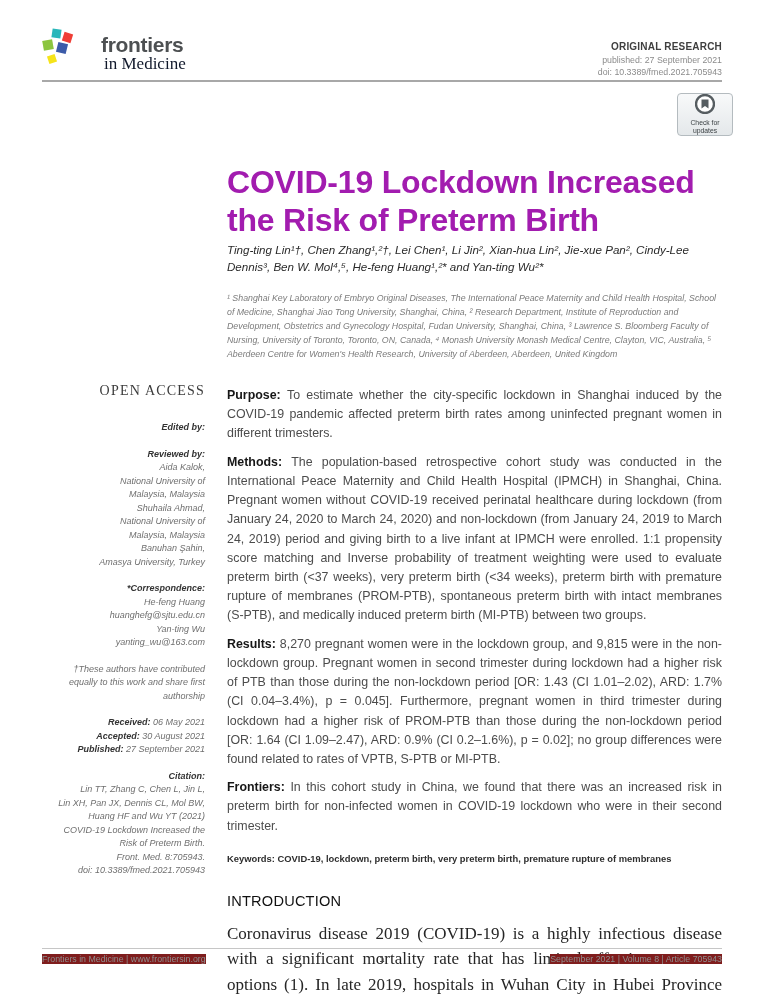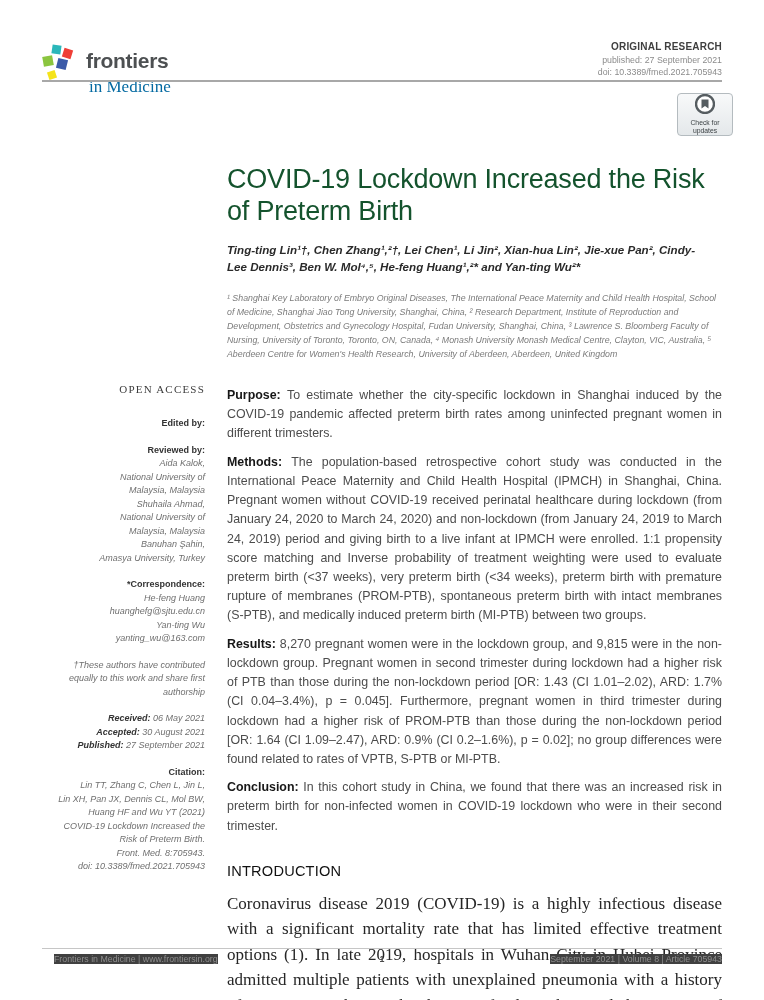--- a/index.html
+++ b/index.html
@@ -1,58 +1,58 @@
 <!DOCTYPE html>
 <html><head>
 <meta charset="utf-8">
 <style>
   html,body{margin:0;padding:0;background:#e9e9e9;}
   .page{
     position:relative;width:764px;height:1000px;background:#ffffff;
     margin:0 auto;font-family:"Liberation Sans",sans-serif;overflow:hidden;
   }
   
-  .logo{position:absolute;left:42px;top:44px;display:flex;align-items:flex-start;}
+  .logo{position:absolute;left:42px;top:28px;display:flex;align-items:flex-start;gap:15px;}
   .logo svg{display:block;}
   .logo-text{margin-left:8px;margin-top:6px;line-height:1;}
   .logo-brand{font-size:21px;font-weight:bold;color:#4d5052;letter-spacing:-0.3px;}
-  .logo-journal{font-family:"Liberation Serif",serif;font-size:17px;color:#0369a1;margin-top:7px;margin-left:3px;}
+  .logo-journal{font-family:"Liberation Serif",serif;font-size:17px;color:#0f172a;margin-top:0;margin-left:3px;}
   .header-meta{position:absolute;right:42px;top:40px;text-align:right;line-height:1.4;}
   .article-type{font-size:10px;font-weight:bold;color:#3f3f3f;letter-spacing:.2px;}
   .header-meta .meta-line{font-size:8.8px;color:#8b8b8b;}
   .header-rule{position:absolute;left:42px;right:42px;top:80px;height:2px;background:#a8a8a8;}
   
   .badge{
     position:absolute;right:31px;top:93px;width:54px;height:41px;
     border:1px solid #b4bbbf;border-radius:4px;
     background:linear-gradient(#f8f9fa,#e4e8ea);
     display:flex;flex-direction:column;align-items:center;justify-content:center;cursor:pointer;
   }
   .badge-label{font-size:6.8px;color:#3c4245;text-align:center;line-height:1.25;margin-top:1px;}
   
   .title{
     position:absolute;left:227px;top:164px;width:486px;
-    font-size:27px;font-weight:normal;color:#14532d;line-height:1.18;letter-spacing:-0.2px;
+    font-size:32px;font-weight:bold;color:#a21caf;line-height:1.18;letter-spacing:-0.2px;
   }
   .authors{
     position:absolute;left:227px;top:241px;width:486px;
-    font-size:11.6px;font-weight:bold;font-style:italic;color:#2a2a2a;line-height:1.5;
+    font-size:11.6px;font-weight:normal;font-style:italic;color:#2a2a2a;line-height:1.5;
   }
   .affiliations{
     position:absolute;left:227px;top:291px;width:494px;
     font-size:8.8px;font-style:italic;color:#7b7b7b;line-height:1.6;
   }
   
   .sidebar{position:absolute;left:42px;top:383px;width:163px;text-align:right;}
   .open-access{
-    font-family:"Liberation Serif",serif;font-size:11px;color:#3c3c3c;
+    font-family:"Liberation Serif",serif;font-size:14px;color:#3c3c3c;
     letter-spacing:1.2px;margin-bottom:22px;
   }
   .sb-sec{margin-bottom:13px;}
-  .sb-label{font-size:9px;font-weight:bold;color:#333;line-height:1.5;}
+  .sb-label{font-size:9px;font-weight:bold;font-style:italic;color:#333;line-height:1.5;}
   .sb-text{font-size:9px;font-style:italic;color:#6f6f6f;line-height:1.5;white-space:pre-line;}
   .sb-line{font-size:9px;font-style:italic;color:#6f6f6f;line-height:1.5;}
   .sb-line .sb-label{}
   
   .abstract{position:absolute;left:227px;top:370px;width:495px;margin-top:16px;}
   .abs-p{
     margin:0 0 9px 0;font-size:12.4px;color:#4c4c4c;line-height:1.55;
     text-align:justify;
   }
   .abs-p b{color:#161616;}
@@ -66,21 +66,21 @@
     margin-top:12px;font-family:"Liberation Serif",serif;font-size:17px;color:#262626;
     line-height:1.5;text-align:justify;
   }
   
   .footer-rule{position:absolute;left:42px;right:42px;top:948px;height:1px;background:#c6c6c6;}
   .footer{
     position:absolute;left:42px;right:42px;top:954px;display:flex;justify-content:space-between;
     font-size:8.8px;color:#8f8f8f;
   }
   .footer-page{position:absolute;left:0;right:0;text-align:center;font-weight:bold;color:#4a4a4a;}
-  .footer-left,.footer-right{position:relative;z-index:1;background:#404040;margin-left:12px;}
+  .footer-left,.footer-right{position:relative;z-index:1;background:#7f1d1d;}
 </style>
 </head>
 <body>
 
 <div class="page">
 
   <div class="logo">
     <span>
       <svg width="36" height="44" viewBox="0 0 36 44">
         <rect x="10" y="1" width="9" height="9" transform="rotate(8 14.5 5.5)" fill="#2ab7ba"></rect>
@@ -164,22 +164,23 @@
 doi: 10.3389/fmed.2021.705943</div>
         </div>
       </div>
   </div>
 
   <div class="abstract">
     <div>
         <p class="abs-p"><b>Purpose:  </b>To estimate whether the city-specific lockdown in Shanghai induced by the COVID-19 pandemic affected preterm birth rates among uninfected pregnant women in different trimesters.</p>
         <p class="abs-p"><b>Methods:  </b>The population-based retrospective cohort study was conducted in the International Peace Maternity and Child Health Hospital (IPMCH) in Shanghai, China. Pregnant women without COVID-19 received perinatal healthcare during lockdown (from January 24, 2020 to March 24, 2020) and non-lockdown (from January 24, 2019 to March 24, 2019) period and giving birth to a live infant at IPMCH were enrolled. 1:1 propensity score matching and Inverse probability of treatment weighting were used to evaluate preterm birth (&lt;37 weeks), very preterm birth (&lt;34 weeks), preterm birth with premature rupture of membranes (PROM-PTB), spontaneous preterm birth with intact membranes (S-PTB), and medically induced preterm birth (MI-PTB) between two groups.</p>
         <p class="abs-p"><b>Results:  </b>8,270 pregnant women were in the lockdown group, and 9,815 were in the non-lockdown group. Pregnant women in second trimester during lockdown had a higher risk of PTB than those during the non-lockdown period [OR: 1.43 (CI 1.01–2.02), ARD: 1.7% (CI 0.04–3.4%), p = 0.045]. Furthermore, pregnant women in third trimester during lockdown had a higher risk of PROM-PTB than those during the non-lockdown period [OR: 1.64 (CI 1.09–2.47), ARD: 0.9% (CI 0.2–1.6%), p = 0.02]; no group differences were found related to rates of VPTB, S-PTB or MI-PTB.</p>
-        <p class="abs-p"><b>Conclusion:  </b>In this cohort study in China, we found that there was an increased risk in preterm birth for non-infected women in COVID-19 lockdown who were in their second trimester.</p>
+        <p class="abs-p"><b>Frontiers:  </b>In this cohort study in China, we found that there was an increased risk in preterm birth for non-infected women in COVID-19 lockdown who were in their second trimester.</p>
       </div>
+    <div class="keywords">Keywords: COVID-19, lockdown, preterm birth, very preterm birth, premature rupture of membranes</div>
     <div class="intro-heading">INTRODUCTION</div>
     <p class="intro-text">Coronavirus disease 2019 (COVID-19) is a highly infectious disease with a significant mortality rate that has limited effective treatment options (1). In late 2019, hospitals in Wuhan City in Hubei Province admitted multiple patients with unexplained pneumonia with a history of exposure to the South China Seafood Market, and these cases of pneumonia have since been confirmed as</p>
   </div>
 
   <div class="footer-rule"></div>
   <div class="footer">
     <div class="footer-page">1</div>
     <span class="footer-left">Frontiers in Medicine | www.frontiersin.org</span>
     <span class="footer-right">September 2021 | Volume 8 | Article 705943</span>
   </div>

